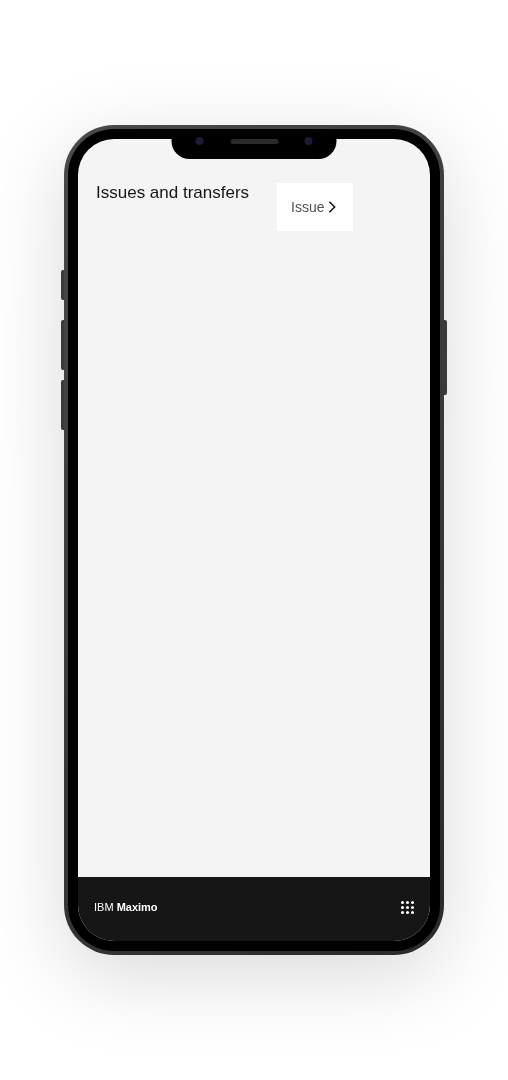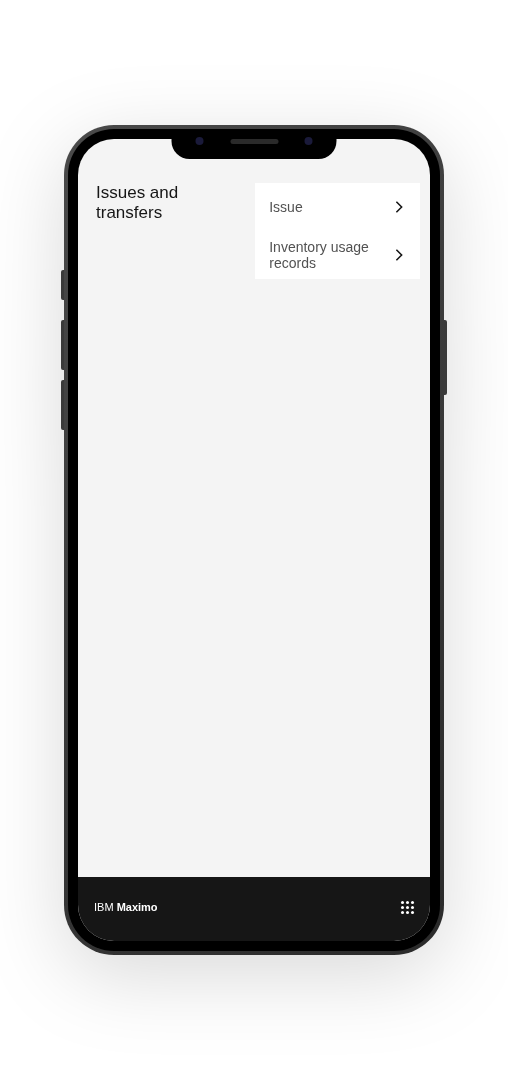--- a/index.html
+++ b/index.html
@@ -129,21 +129,21 @@
     }
     .page-title {
       font-size: 17px;
       font-weight: 400;
       color: #161616;
     }
     .list-container {
       padding: 0 10px;
       display: flex;
       flex-direction: column;
-      gap: 0;
+      gap: 20px;
     }
     .list-group {
       display: flex;
       flex-direction: column;
       gap: 3px;
     }
     .list-item {
       background: #ffffff;
       height: 48px;
       padding: 0 14px;
@@ -220,30 +220,20 @@
             <div class="list-group">
               <div class="list-item">
                 <span class="list-item-label">Issue</span>
                 <span class="chevron-icon">
                   <svg viewBox="0 0 16 16" fill="none" stroke="#161616" stroke-width="1.8">
                     <polyline points="5,2 11,8 5,14"></polyline>
                   </svg>
                 </span>
               </div>
             </div>
-            <div class="list-group">
-              <div class="list-item">
-                <span class="list-item-label">Inventory usage records</span>
-                <span class="chevron-icon">
-                  <svg viewBox="0 0 16 16" fill="none" stroke="#161616" stroke-width="1.8">
-                    <polyline points="5,2 11,8 5,14"></polyline>
-                  </svg>
-                </span>
-              </div>
-            </div>
           </div>
         </div>
         <div class="footer">
           <div class="footer-brand">
             <span>IBM </span><span class="bold">Maximo</span>
           </div>
           <div class="grid-icon">
             <span></span>
               <span></span>
               <span></span>

